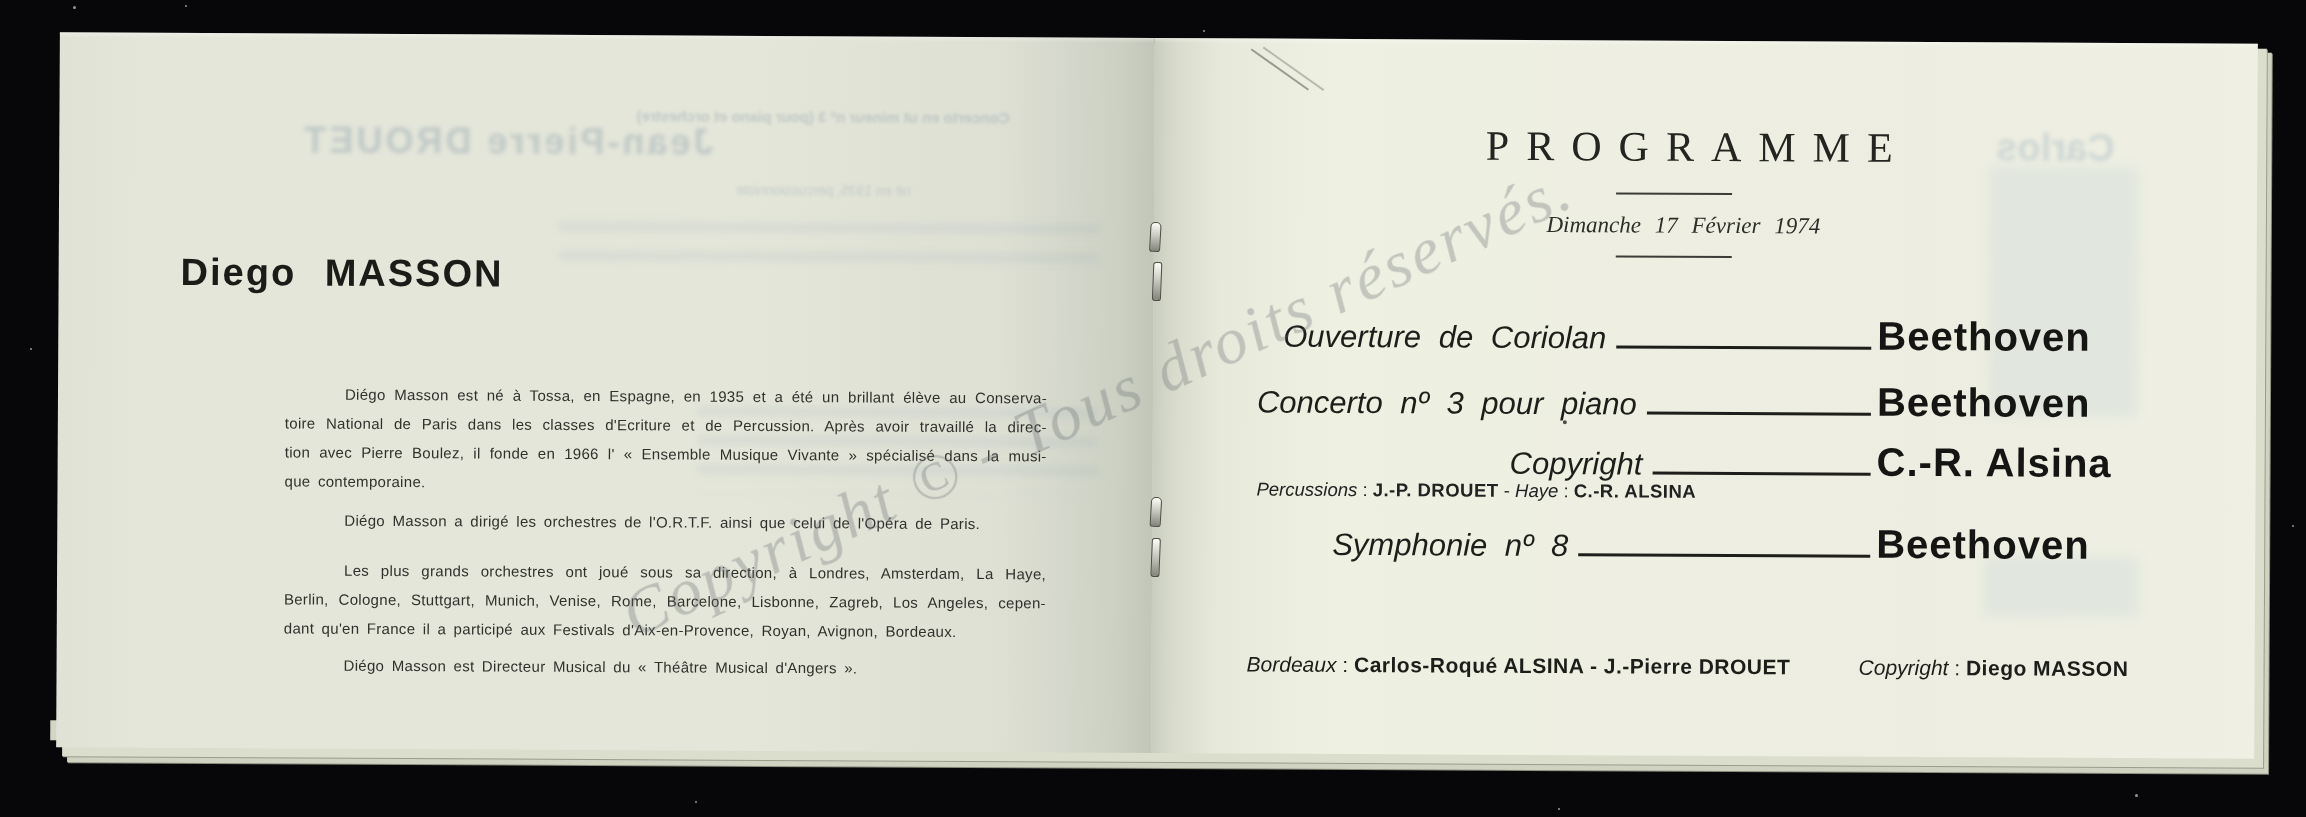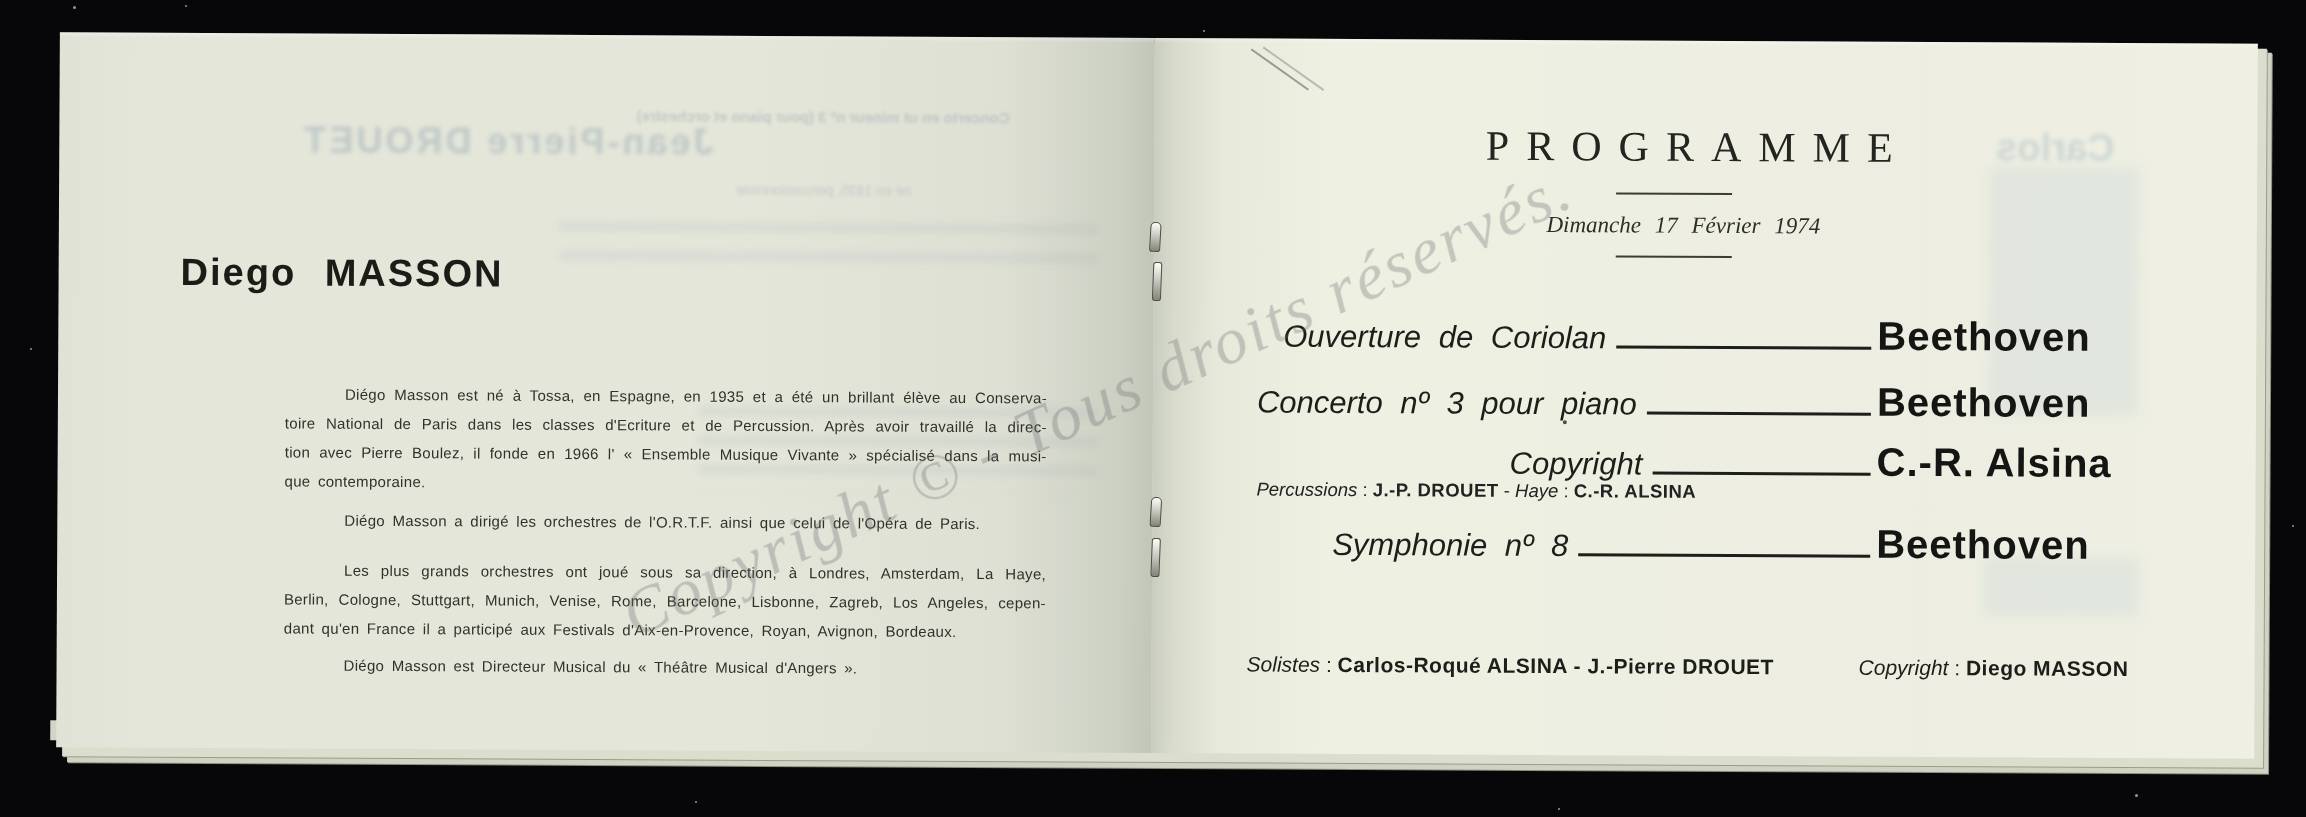--- a/index.html
+++ b/index.html
@@ -169,21 +169,21 @@
         </div>
 
         <div class="prog-row row3">
           <span class="prog-title">Symphonie nº 8</span>
           <span class="leader"></span>
           <span class="prog-composer">Beethoven</span>
         </div>
 
         <div class="prog-footer">
           <span class="foot-group fg1">
-            <span class="foot-lbl">Solistes</span><span> : </span><span class="foot-names">Carlos-Roqué ALSINA - J.-Pierre DROUET</span>
+            <span class="foot-lbl">Bordeaux</span><span> : </span><span class="foot-names">Carlos-Roqué ALSINA - J.-Pierre DROUET</span>
           </span>
           <span class="foot-group fg2">
             <span class="foot-lbl">Copyright</span><span> : </span><span class="foot-names">Diego MASSON</span>
           </span>
         </div>
 
         <div class="ink-dot" style="left:410px;top:380px"></div>
       </div>
     </div>
 

